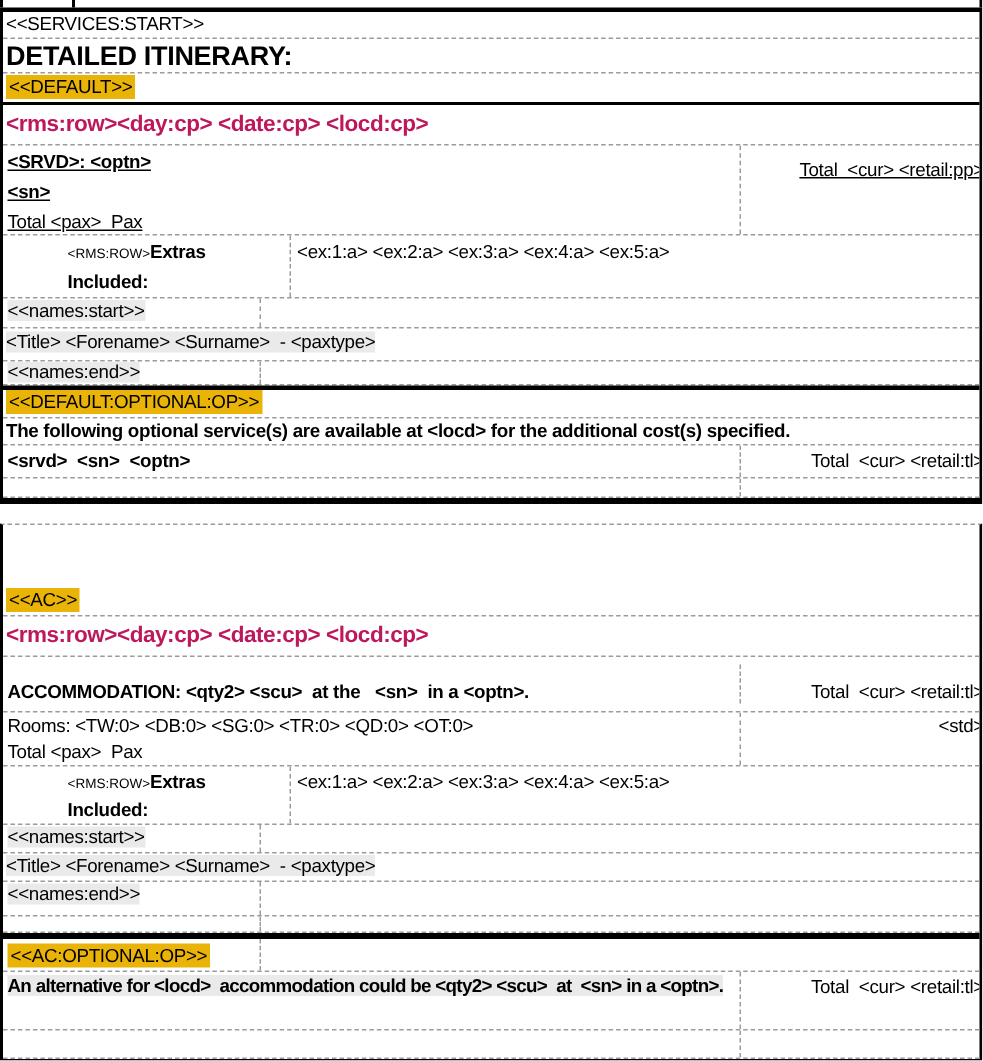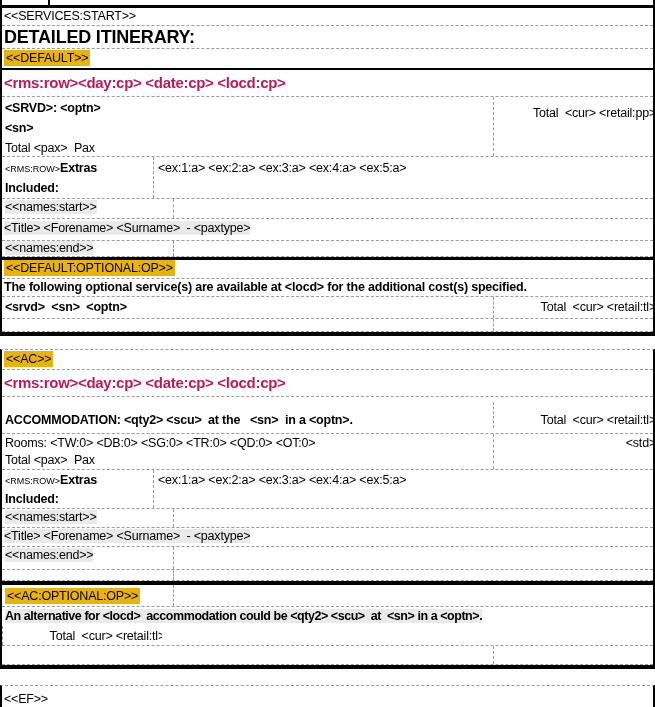--- a/index.html
+++ b/index.html
@@ -13,66 +13,66 @@
   .hr-thick{height:3px;background:#000;}
   .hr-thick4{height:4px;background:#000;}
   .sliver{height:5px;border-left:2px solid #000;border-right:2px solid #000;position:relative;}
   .sliver .vline{position:absolute;left:46px;top:0;width:2px;height:5px;background:#000;}
   .tbl{border-left:2px solid #000;border-right:2px solid #000;box-sizing:border-box;}
   .tbl.topdash{border-top:1px dashed #9b9b9b;}
   .row{border-bottom:1px dashed #9b9b9b;box-sizing:border-box;overflow:hidden;padding-left:2px;}
   .split{display:flex;padding-left:0;}
   .lcell{flex:1;box-sizing:border-box;overflow:hidden;padding-left:3px;}
   .rcell{width:160px;box-sizing:border-box;border-left:1px dashed #9b9b9b;text-align:right;overflow:hidden;}
-  .lcell-fix150{width:152px;box-sizing:border-box;border-right:1px dashed #9b9b9b;overflow:hidden;padding-left:3px;}
+  .lcell-fix150{width:152px;box-sizing:border-box;border-right:1px dashed #9b9b9b;overflow:hidden;padding-left:3px;margin-left:40px;}
   .lcell-fix172{width:172px;box-sizing:border-box;border-right:1px dashed #9b9b9b;overflow:hidden;padding-left:3px;}
   .fill{flex:1;}
   .hl{background:#eab308;padding:1px 2px;}
   .shade{background:#eaeaea;}
   .blue{color:#be185d;font-weight:bold;font-size:15px;letter-spacing:-0.3px;}
   .clip{margin-right:-3px;white-space:pre;}
   .tag-small{font-size:9px;letter-spacing:0;}
   .tight{letter-spacing:-0.45px;}
   
   .r-services{height:18px;line-height:17px;}
   .r-detailed{height:23px;line-height:22px;font-size:18px;}
   .r-default{height:21px;line-height:19px;border-bottom:2px solid #000;}
   .r-blue{height:27px;line-height:26px;}
-  .r-srvd{height:60px;}
+  .r-srvd{height:60px;text-decoration:underline;}
   .r-srvd .lcell{padding-top:1px;line-height:20px;}
   .r-srvd .rcell{padding-top:9px;line-height:15px;}
   .r-extras{height:42px;}
   .r-extras .lcell-fix150{padding-top:2px;line-height:19px;}
   .r-extras .fill{padding:2px 0 0 4px;line-height:19px;}
   .r-ns{height:20px;line-height:17px;}
   .r-title{height:22px;line-height:19px;}
   .r-ne{height:16px;line-height:14px;}
   .r-defopt{height:19px;line-height:17px;}
   .r-following{height:18px;line-height:16px;}
   .r-srvd2{height:22px;}
   .r-srvd2 .lcell{padding-top:2px;line-height:17px;}
   .r-srvd2 .rcell{padding-top:2px;line-height:17px;}
   .r-empty13{height:13px;}
-  .r-ac{height:20px;line-height:18px;}
+  .r-ac{height:20px;line-height:18px;margin-top:41px;}
   .r-accom{height:37px;align-items:center;}
   .r-accom .lcell{padding-top:10px;line-height:16px;}
   .r-accom .rcell{padding-top:10px;line-height:16px;}
   .r-rooms{height:36px;}
   .r-rooms .lcell{padding-top:1px;line-height:17px;}
   .r-rooms .rcell{padding-top:1px;line-height:17px;text-align:right;}
   .r-extras2{height:39px;}
   .r-extras2 .lcell-fix150{padding-top:1px;line-height:18px;}
   .r-extras2 .fill{padding:1px 0 0 4px;line-height:18px;}
   .r-ns2{height:19px;line-height:16px;}
   .r-title2{height:19px;line-height:16px;}
   .r-ne2{height:23px;line-height:16px;}
   .r-empty11{height:11px;}
   .r-acopt{height:22px;}
   .r-acopt .lcell-fix172{padding-top:3px;line-height:17px;}
-  .r-alt{height:39px;flex-direction:column;}
+  .r-alt{height:39px;}
   .r-alt .lcell{padding-top:1px;line-height:17px;}
   .r-alt .rcell{padding-top:2px;line-height:17px;}
   .r-empty18{height:19px;}
   .r-ef{height:24px;line-height:15px;padding-top:6px;}
   .gap13{height:13px;}
   .gap16{height:16px;}
 </style>
 </head>
 <body>
 

